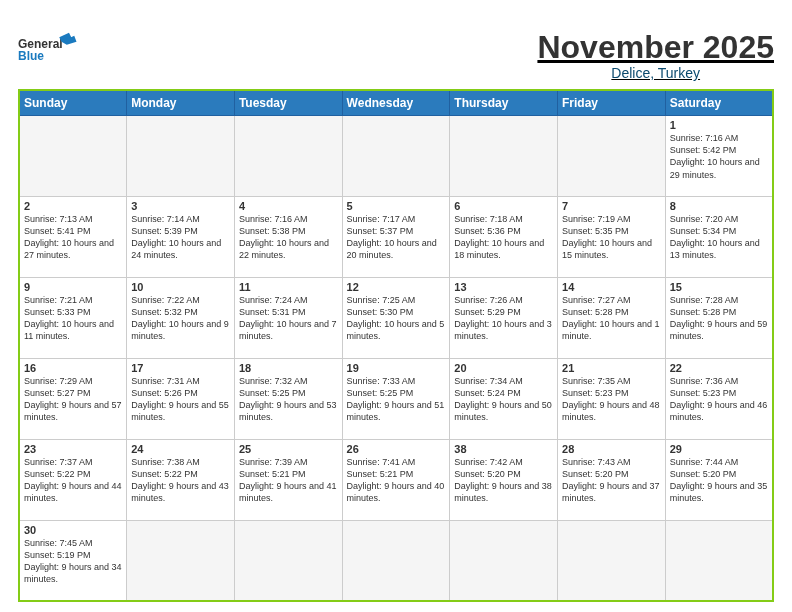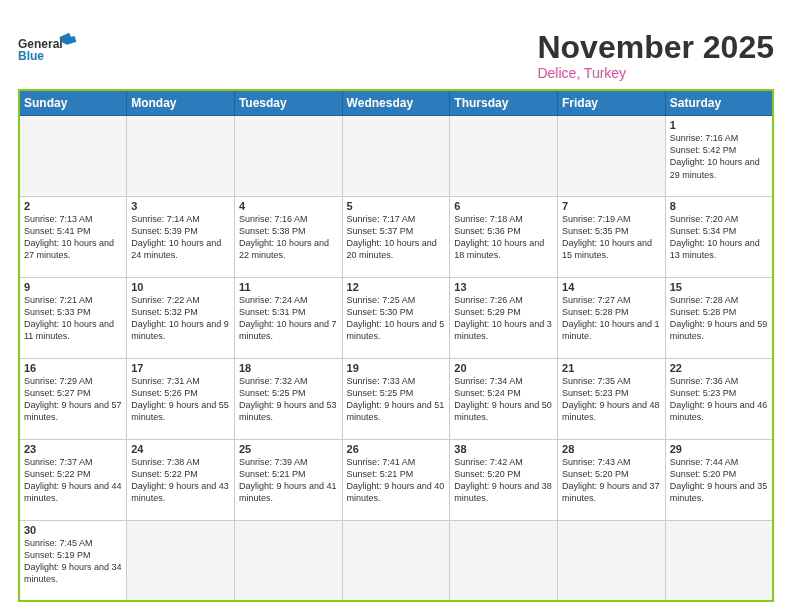--- a/index.html
+++ b/index.html
@@ -27,31 +27,32 @@
     .logo {
       display: flex;
       flex-direction: column;
       align-items: flex-start;
     }
     .logo-bird {
       width: 60px;
       height: 36px;
     }
     .title-block {
-      text-align: left;
+      text-align: center;
+      text-decoration: underline;
     }
     .month-title {
       font-size: 32px;
       font-weight: bold;
       color: #333;
       line-height: 1.1;
     }
     .subtitle {
       font-size: 14px;
-      color: #ec4899;
+      color: #0c4a6e;
     }
     .calendar {
       flex: 1;
       border: 2px solid #84cc16;
       border-collapse: collapse;
       width: 100%;
       table-layout: fixed;
     }
     .calendar th {
       background: #2b7bbd;

